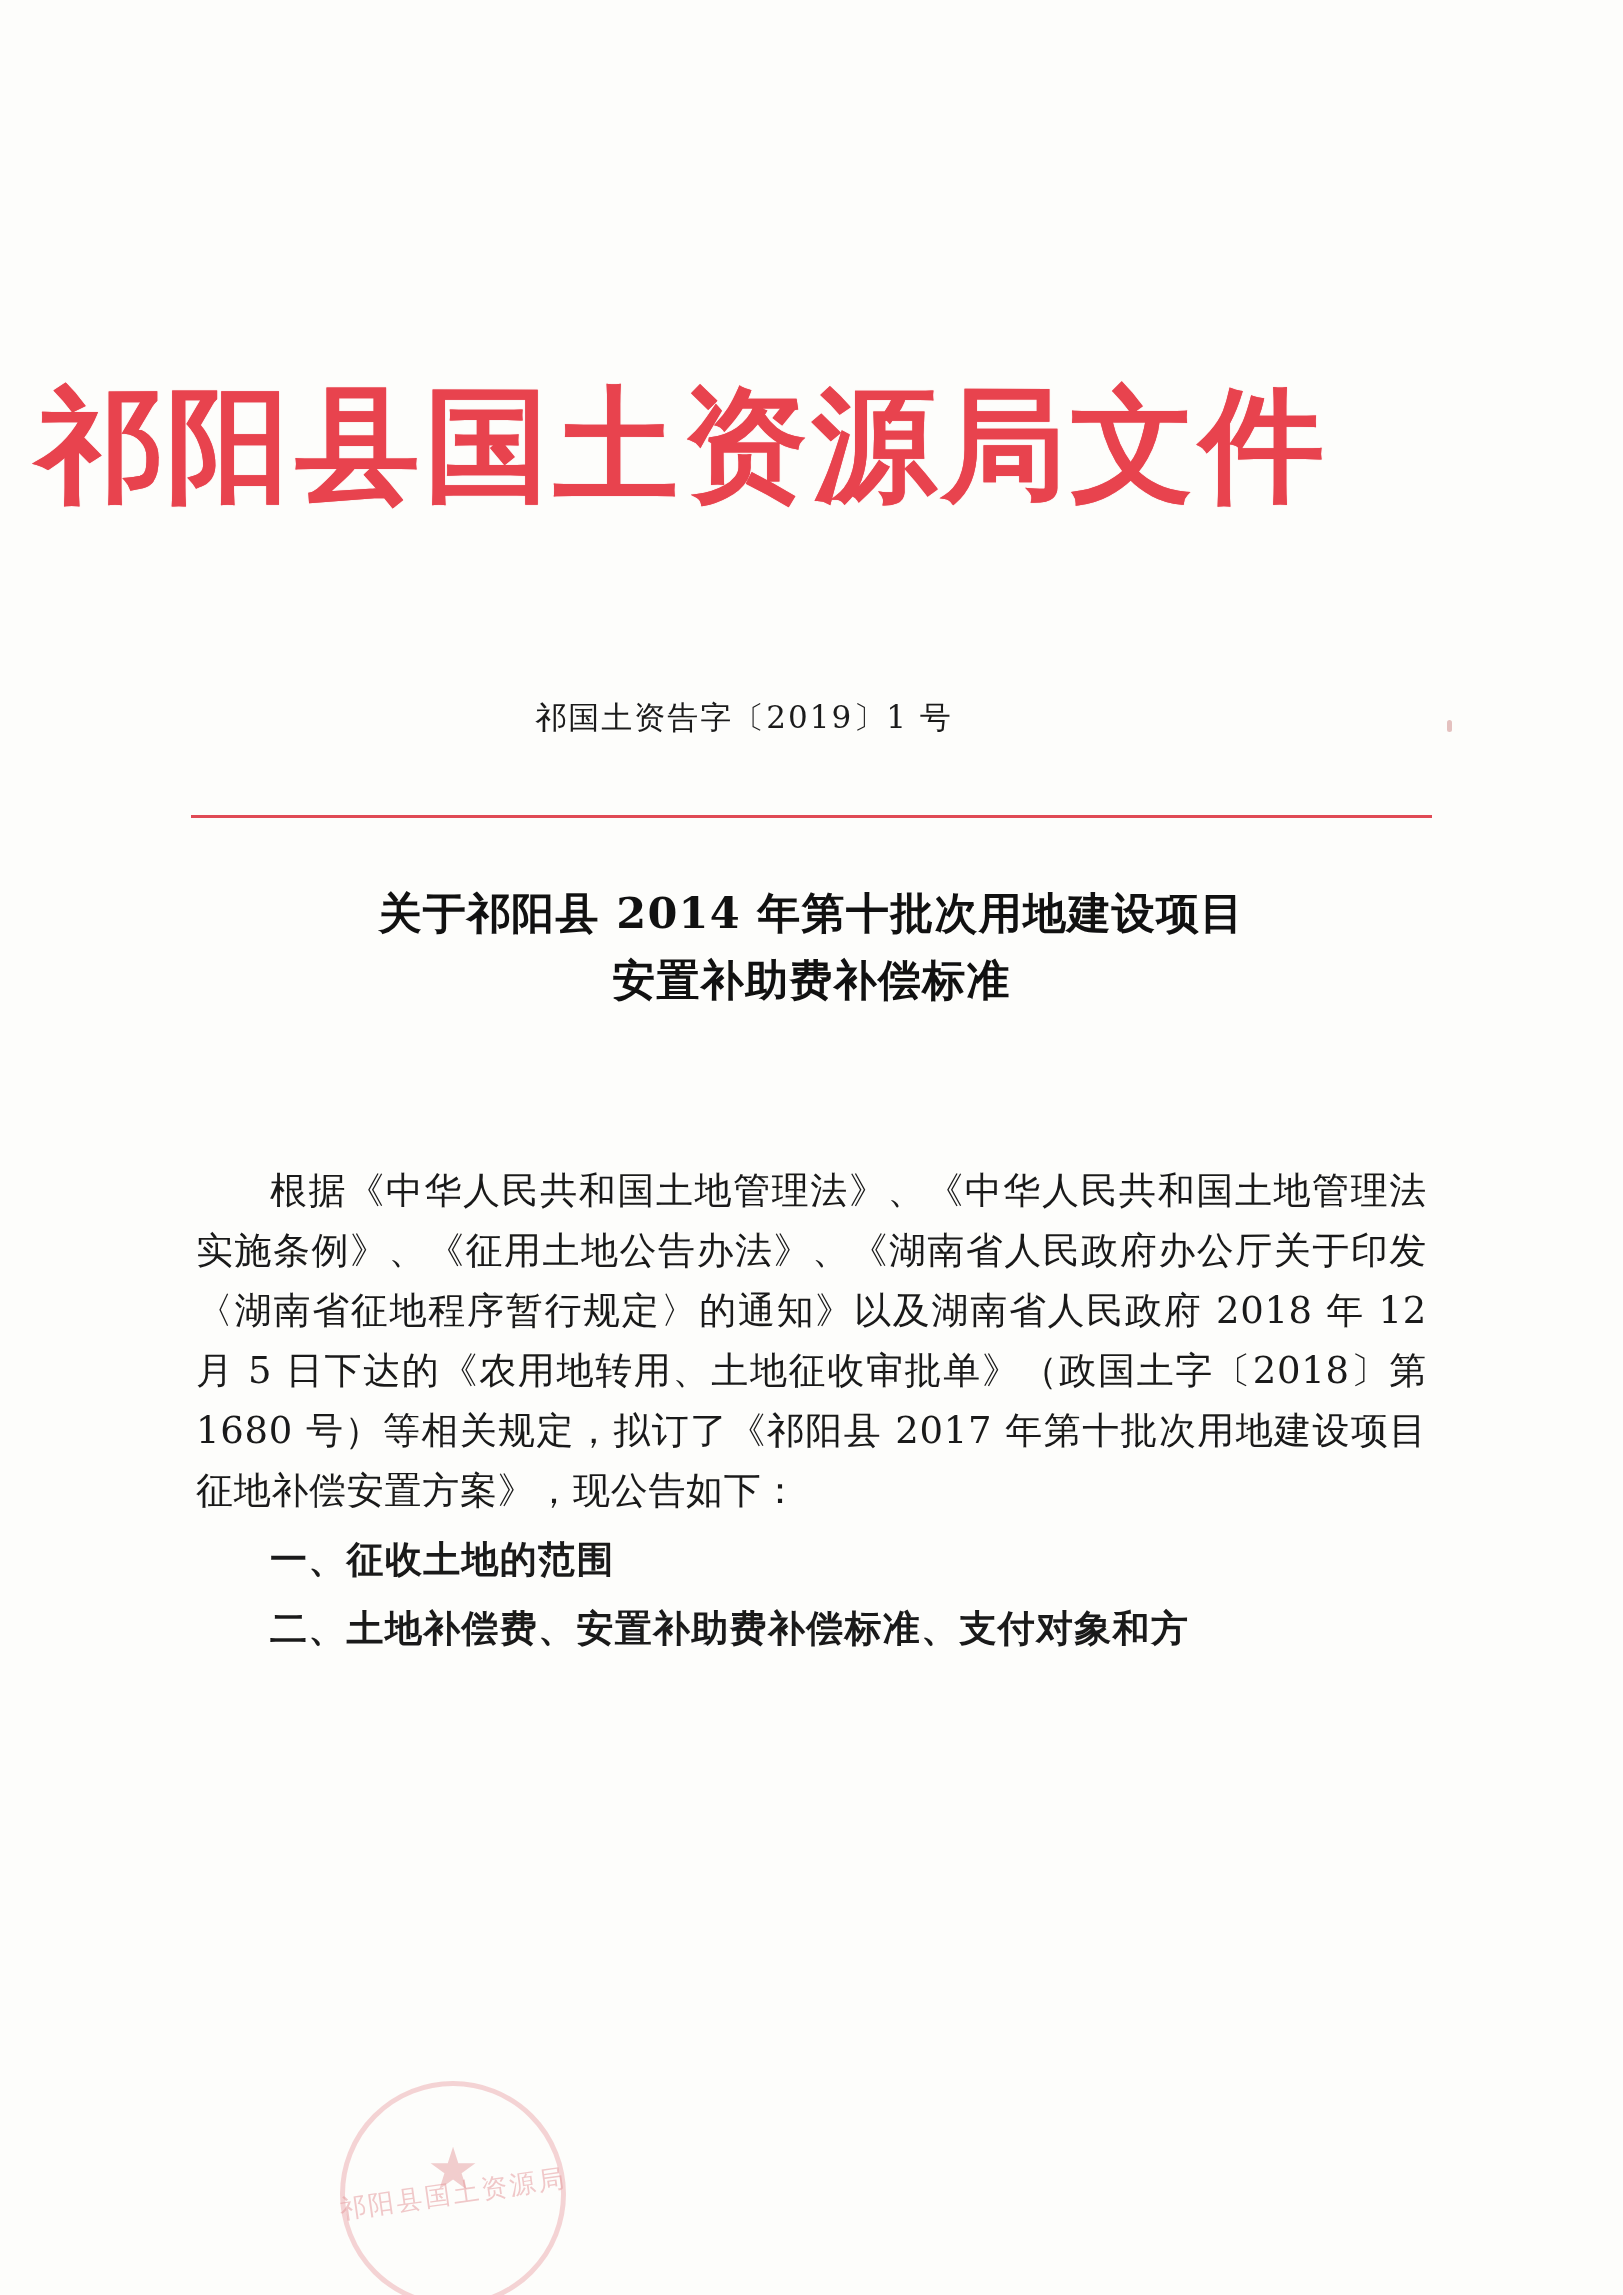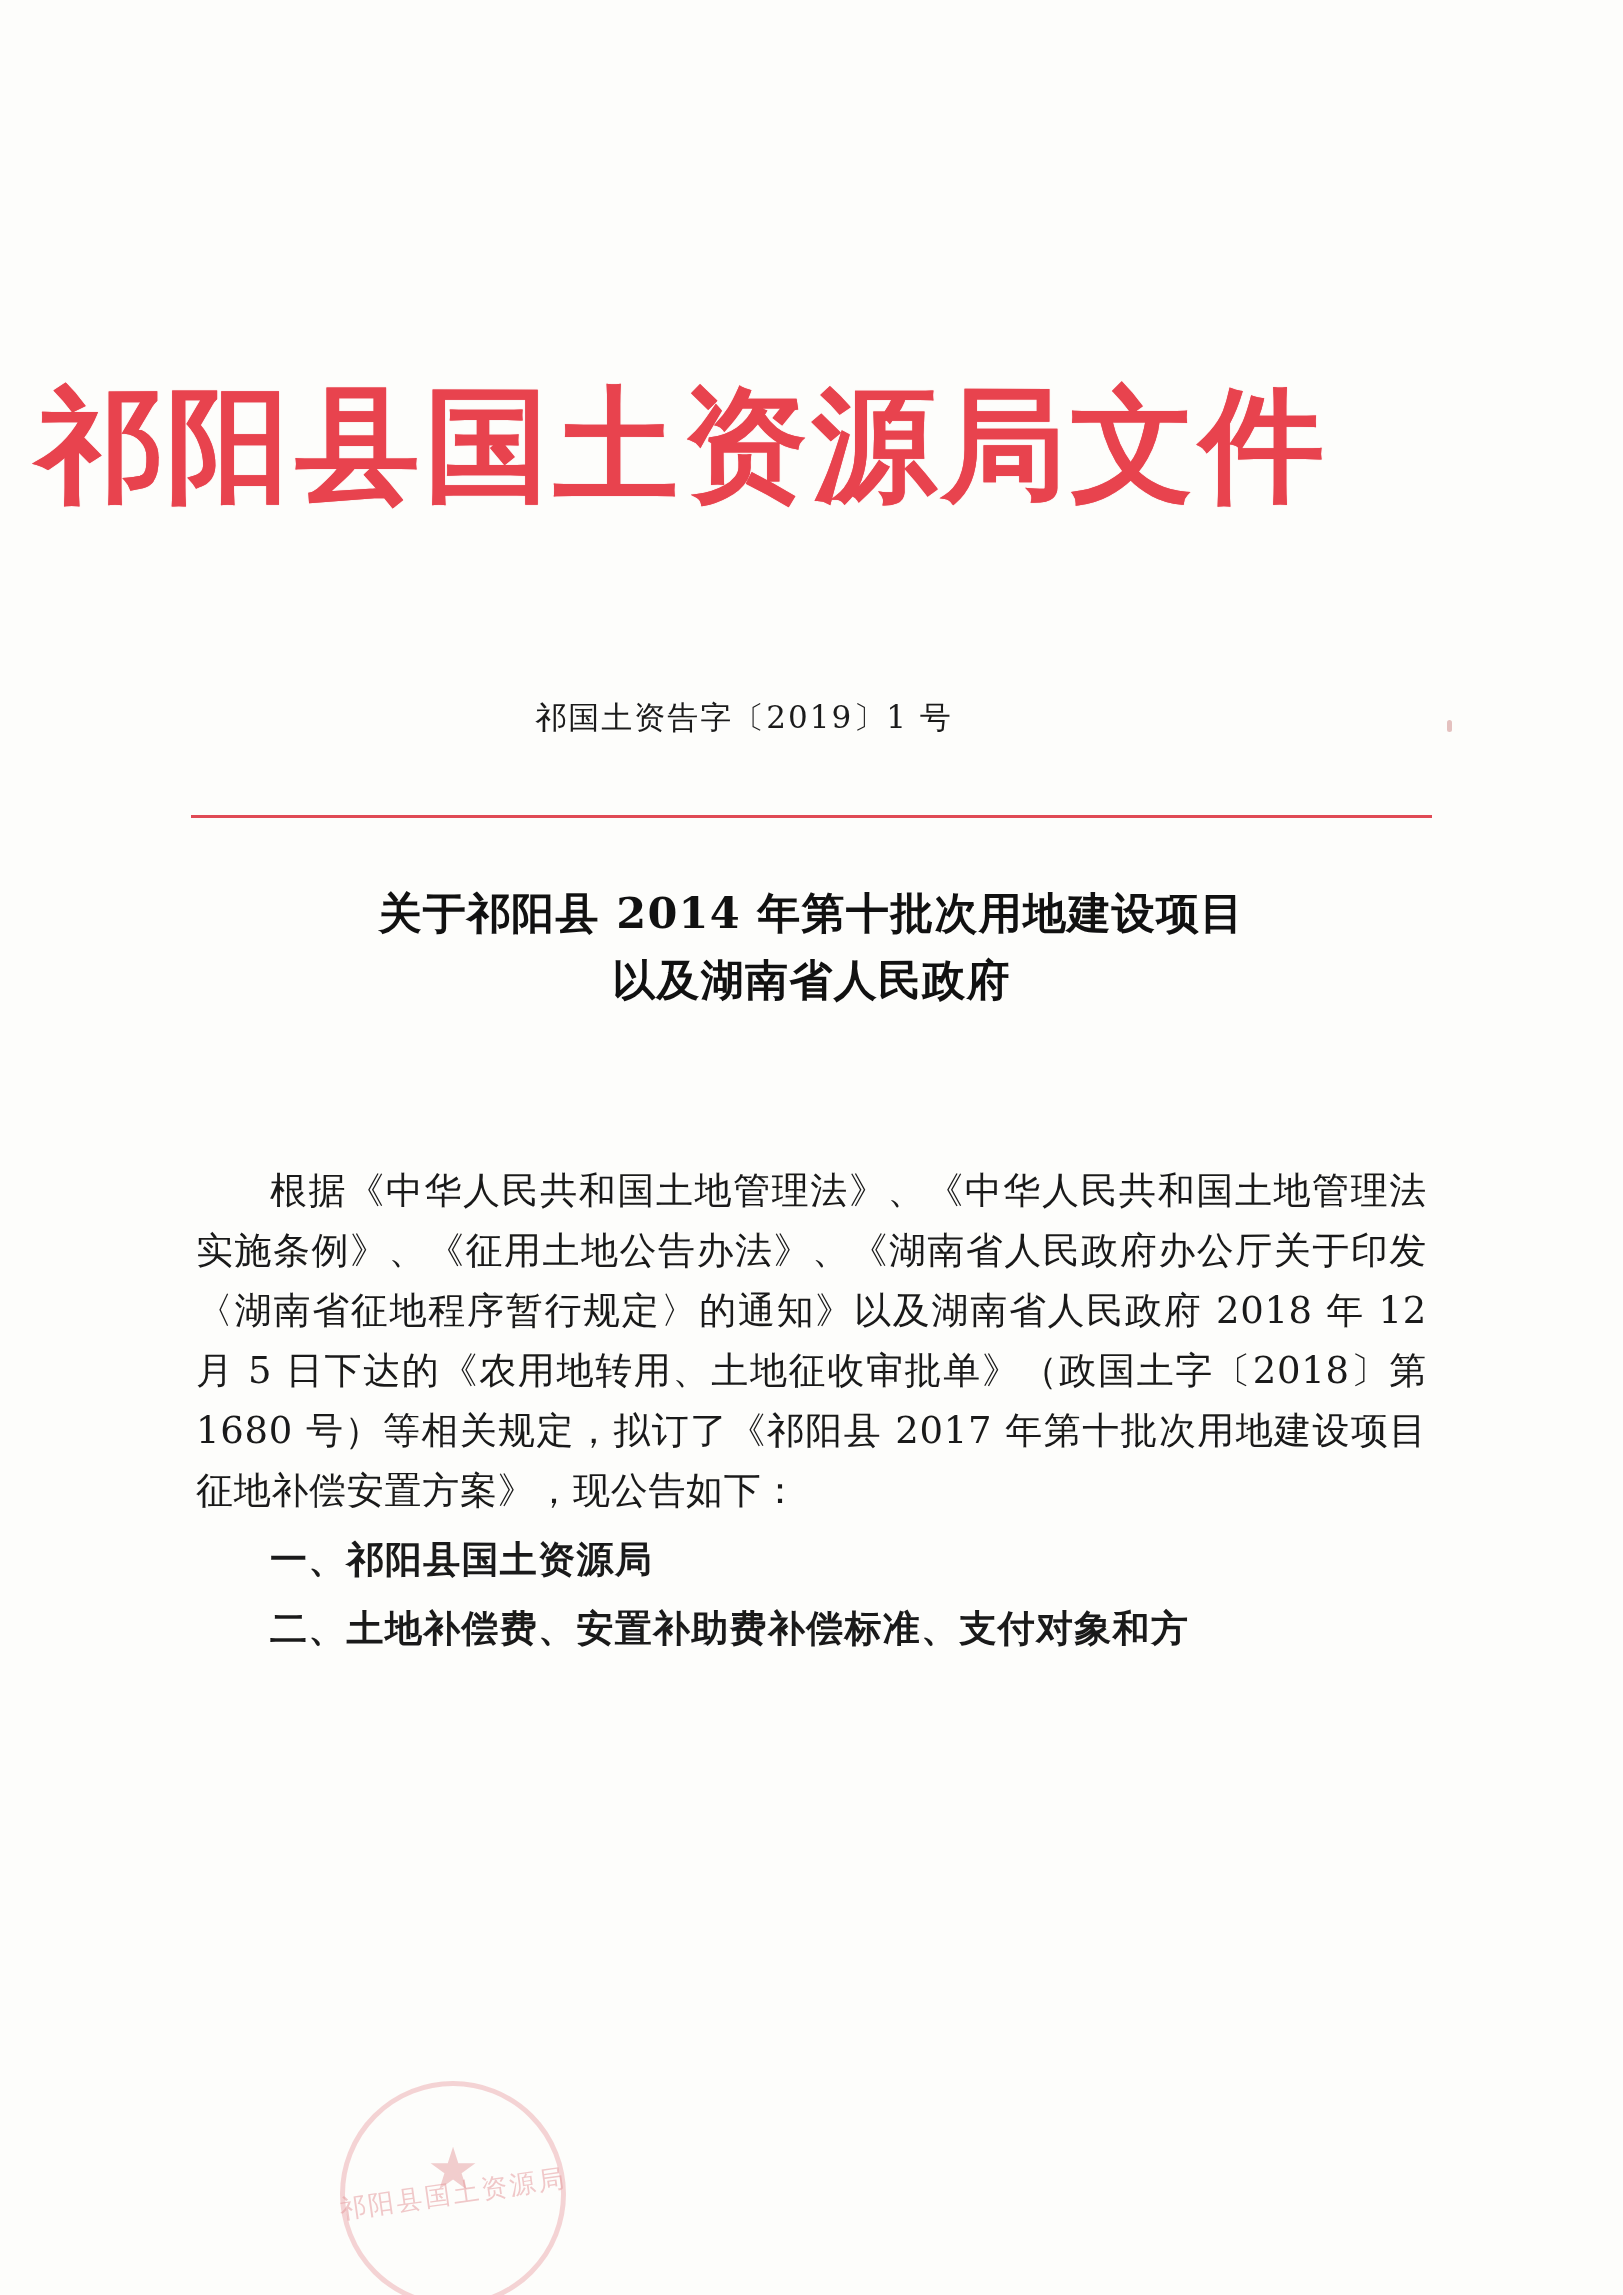--- a/index.html
+++ b/index.html
@@ -169,27 +169,27 @@
   </div>
 
   <div class="doc-number">祁国土资告字〔2019〕1 号</div>
 
   <div class="speck"></div>
 
   <div class="red-rule"></div>
 
   <div class="doc-title">
     <span class="line">关于祁阳县 2014 年第十批次用地建设项目</span>
-    <span class="line">以及湖南省人民政府</span>
+    <span class="line">安置补助费补偿标准</span>
   </div>
 
   <div class="body-text">
     <p class="para">根据《中华人民共和国土地管理法》、《中华人民共和国土地管理法实施条例》、《征用土地公告办法》、《湖南省人民政府办公厅关于印发〈湖南省征地程序暂行规定〉的通知》以及湖南省人民政府 2018 年 12 月 5 日下达的《农用地转用、土地征收审批单》（政国土字〔2018〕第 1680 号）等相关规定，拟订了《祁阳县 2017 年第十批次用地建设项目征地补偿安置方案》，现公告如下：</p>
 
-    <p class="heading">一、祁阳县国土资源局</p>
+    <p class="heading">一、征收土地的范围</p>
 
 
     <p class="heading">二、土地补偿费、安置补助费补偿标准、支付对象和方</p>
   </div>
 
   <div class="seal">
     <div class="seal-star">★</div>
     <div class="seal-inner">祁阳县国土资源局</div>
   </div>
 

